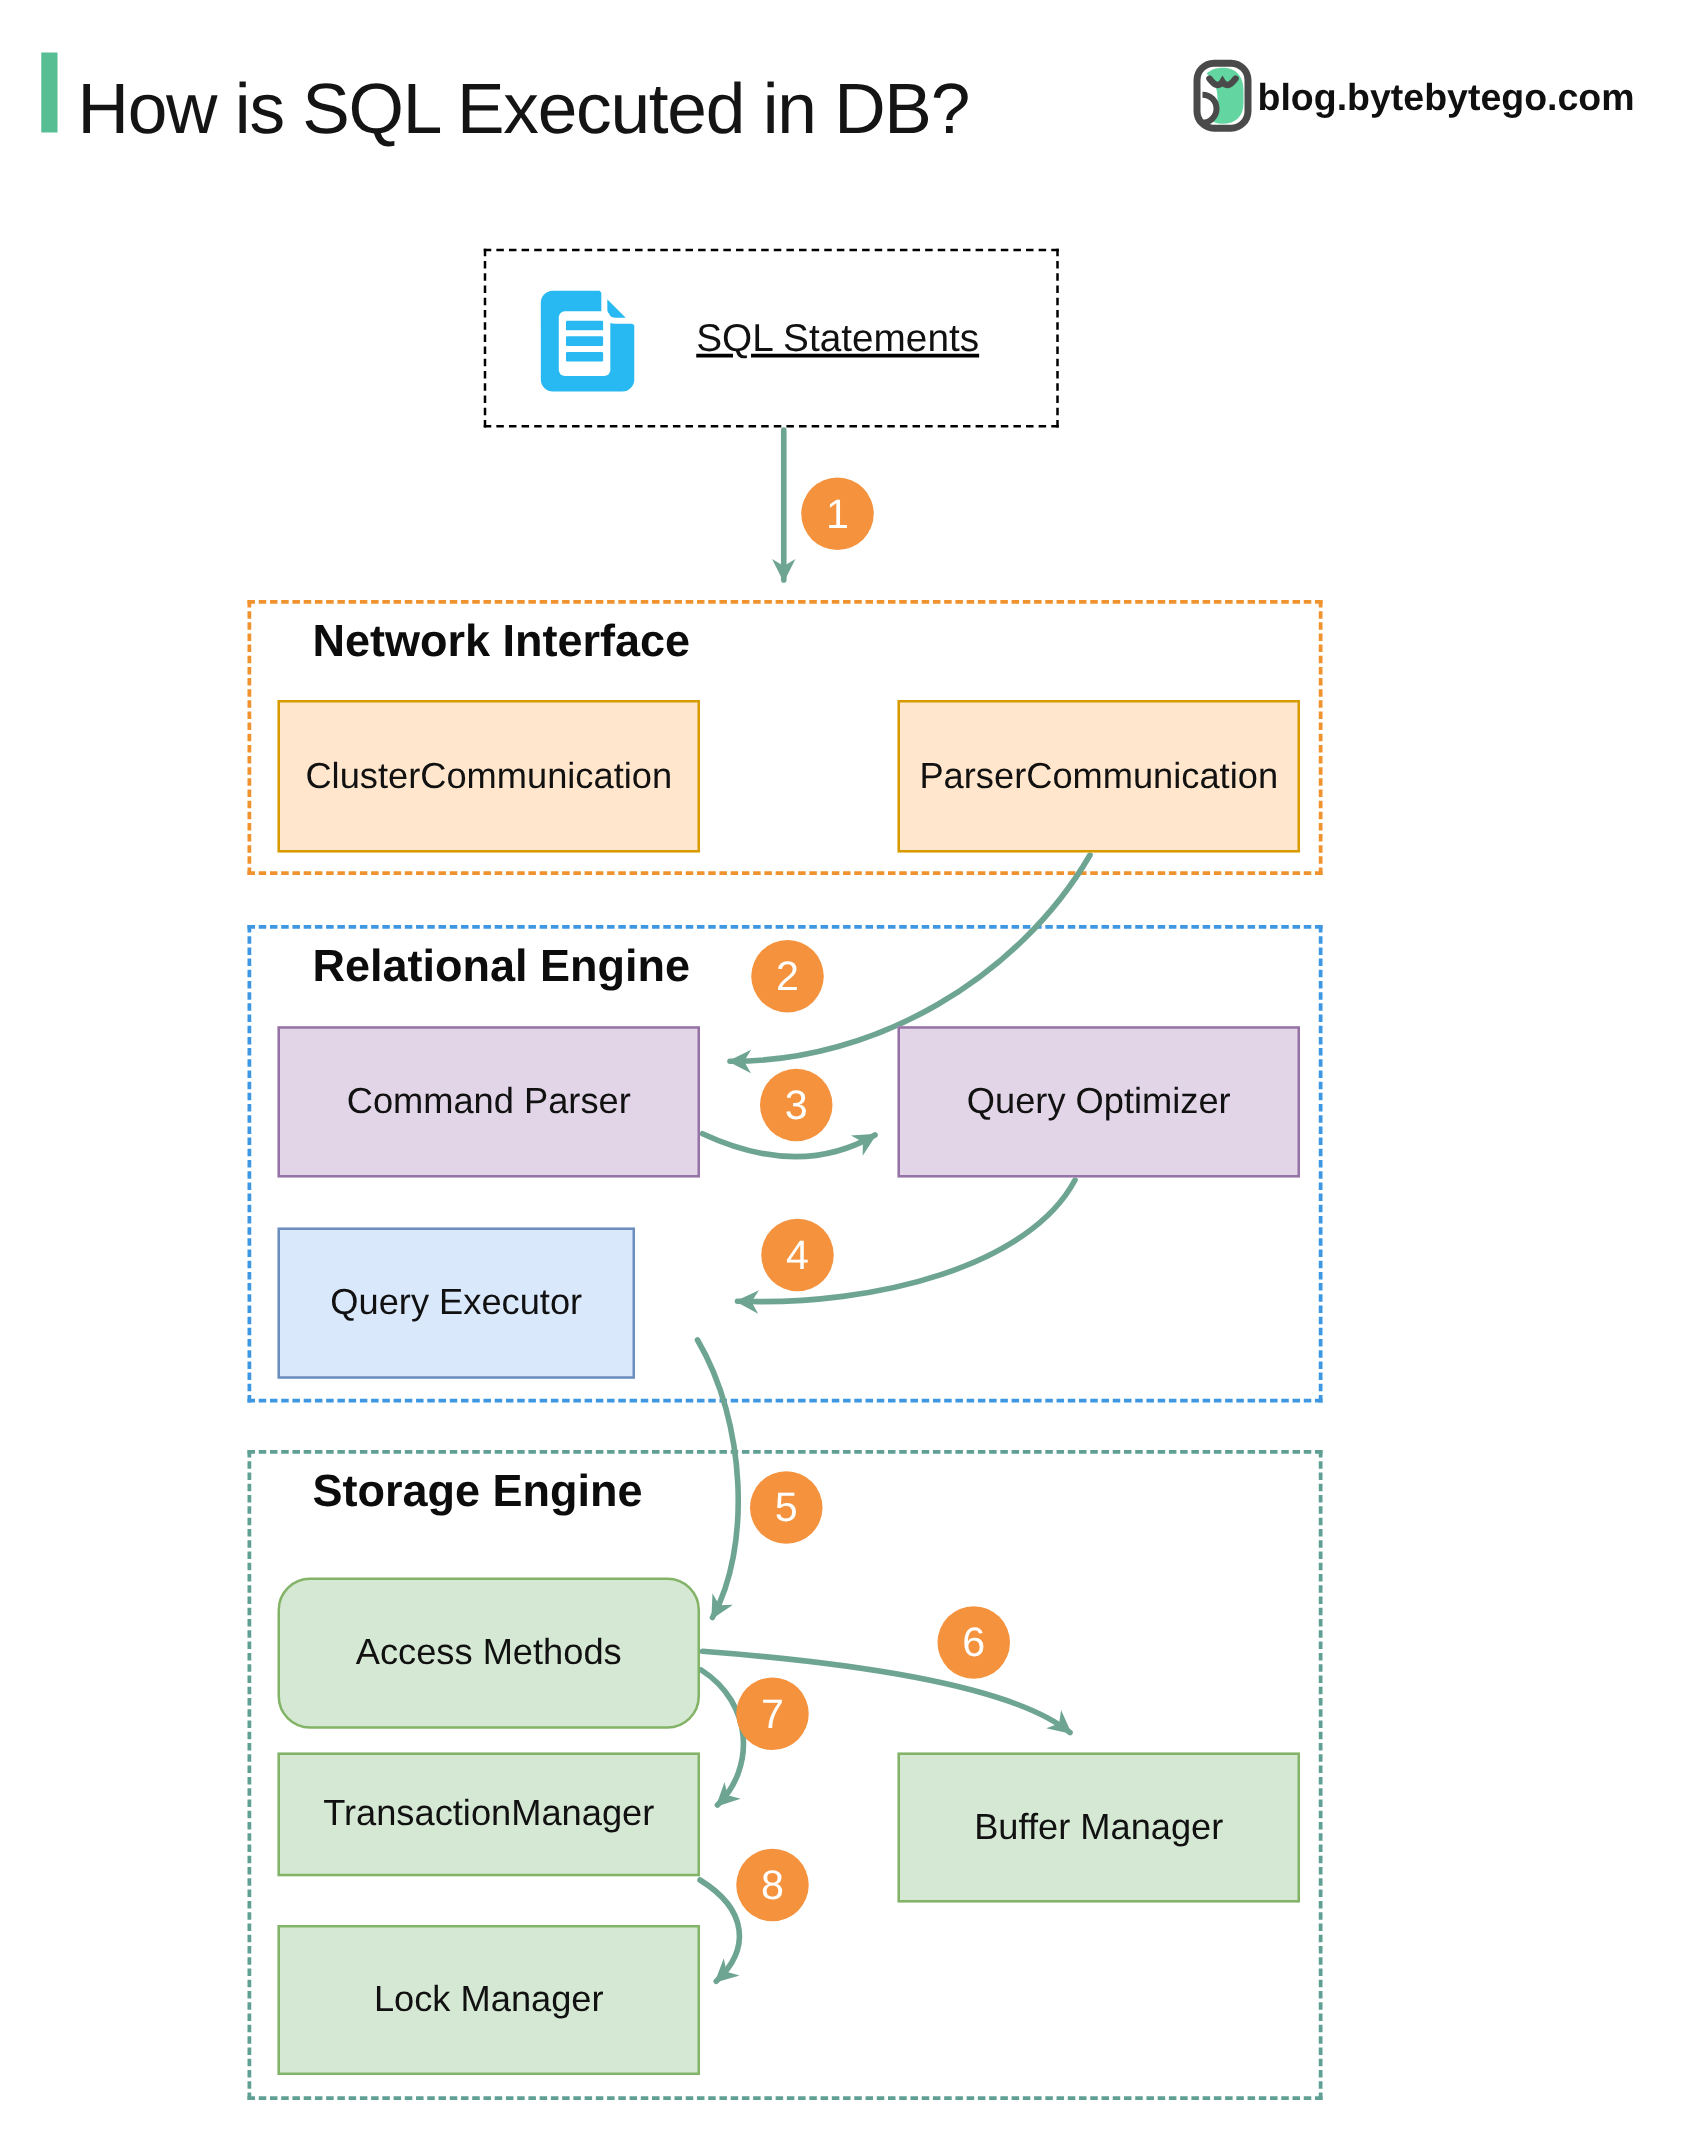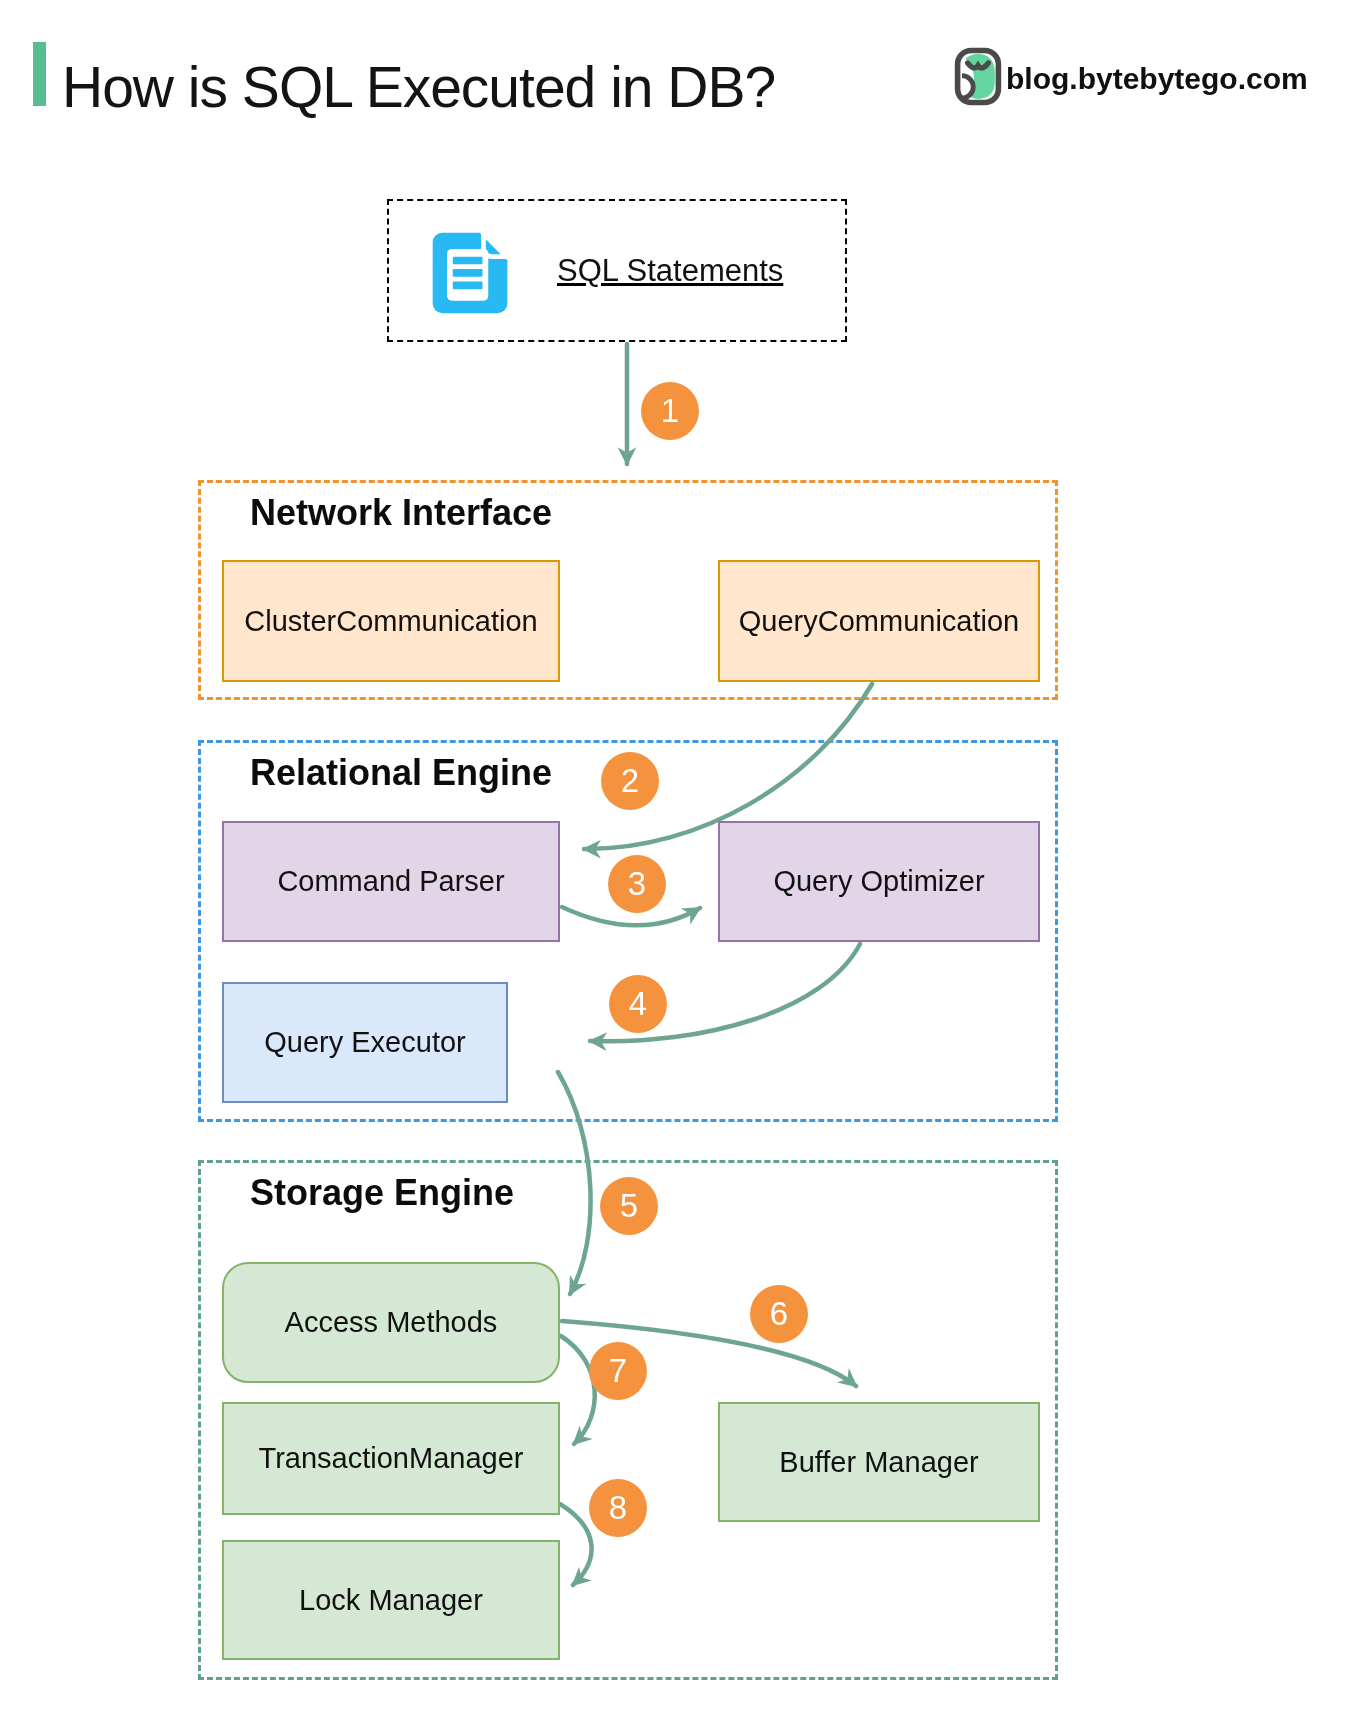--- a/index.html
+++ b/index.html
@@ -39,21 +39,21 @@
   .peach{background:var(--peach_fill);border-color:var(--peach_border);}
   .purple{background:var(--purple_fill);border-color:var(--purple_border);}
   .blue{background:var(--blue_fill);border-color:var(--blue_border);}
   .green{background:var(--green_fill);border-color:var(--green_border);}
   .n-cluster{left:222px;top:560px;width:338px;height:122px;}
   .n-client{left:718px;top:560px;width:322px;height:122px;}
   .n-parser{left:222px;top:821px;width:338px;height:121px;}
   .n-optimizer{left:718px;top:821px;width:322px;height:121px;}
   .n-executor{left:222px;top:982px;width:286px;height:121px;}
   .n-access{left:222px;top:1262px;width:338px;height:121px;border-radius:26px;}
-  .n-transaction{left:222px;top:1402px;width:338px;height:113px;}
+  .n-transaction{left:222px;top:1402px;width:338px;height:99px;}
   .n-buffer{left:718px;top:1402px;width:322px;height:120px;}
   .n-lock{left:222px;top:1540px;width:338px;height:120px;}
   
   .arrows{position:absolute;left:0;top:0;width:1358px;height:1722px;pointer-events:none;}
   .arrow-line{fill:none;stroke:var(--arrow);stroke-width:4.5;stroke-linecap:round;}
   .ah{fill:var(--arrow);}
   
   .badge{position:absolute;width:58px;height:58px;border-radius:50%;background:var(--step_badge);
     color:#fff;font-size:33px;display:flex;align-items:center;justify-content:center;}
   .b1{left:641px;top:382px;} .b2{left:601px;top:752px;} .b3{left:608px;top:855px;}
@@ -113,21 +113,21 @@
     <path class="arrow-line" marker-end="url(#ah)" d="M 562 1321 C 693 1331, 812 1350, 856 1386"></path>
     <path class="arrow-line" marker-end="url(#ah)" d="M 561 1336 C 603 1363, 604 1415, 574 1444"></path>
     <path class="arrow-line" marker-end="url(#ah)" d="M 560 1504 C 599 1528, 600 1560, 573 1585"></path>
   </svg>
 
   <div class="node peach n-cluster">
     <span>Cluster</span>
     <span>Communication</span>
   </div>
   <div class="node peach n-client">
-    <span>Query</span>
+    <span>Parser</span>
     <span>Communication</span>
   </div>
   <div class="node purple n-parser">
     <span>Command Parser</span>
   </div>
   <div class="node purple n-optimizer">
     <span>Query Optimizer</span>
   </div>
   <div class="node blue n-executor">
     <span>Query Executor</span>

